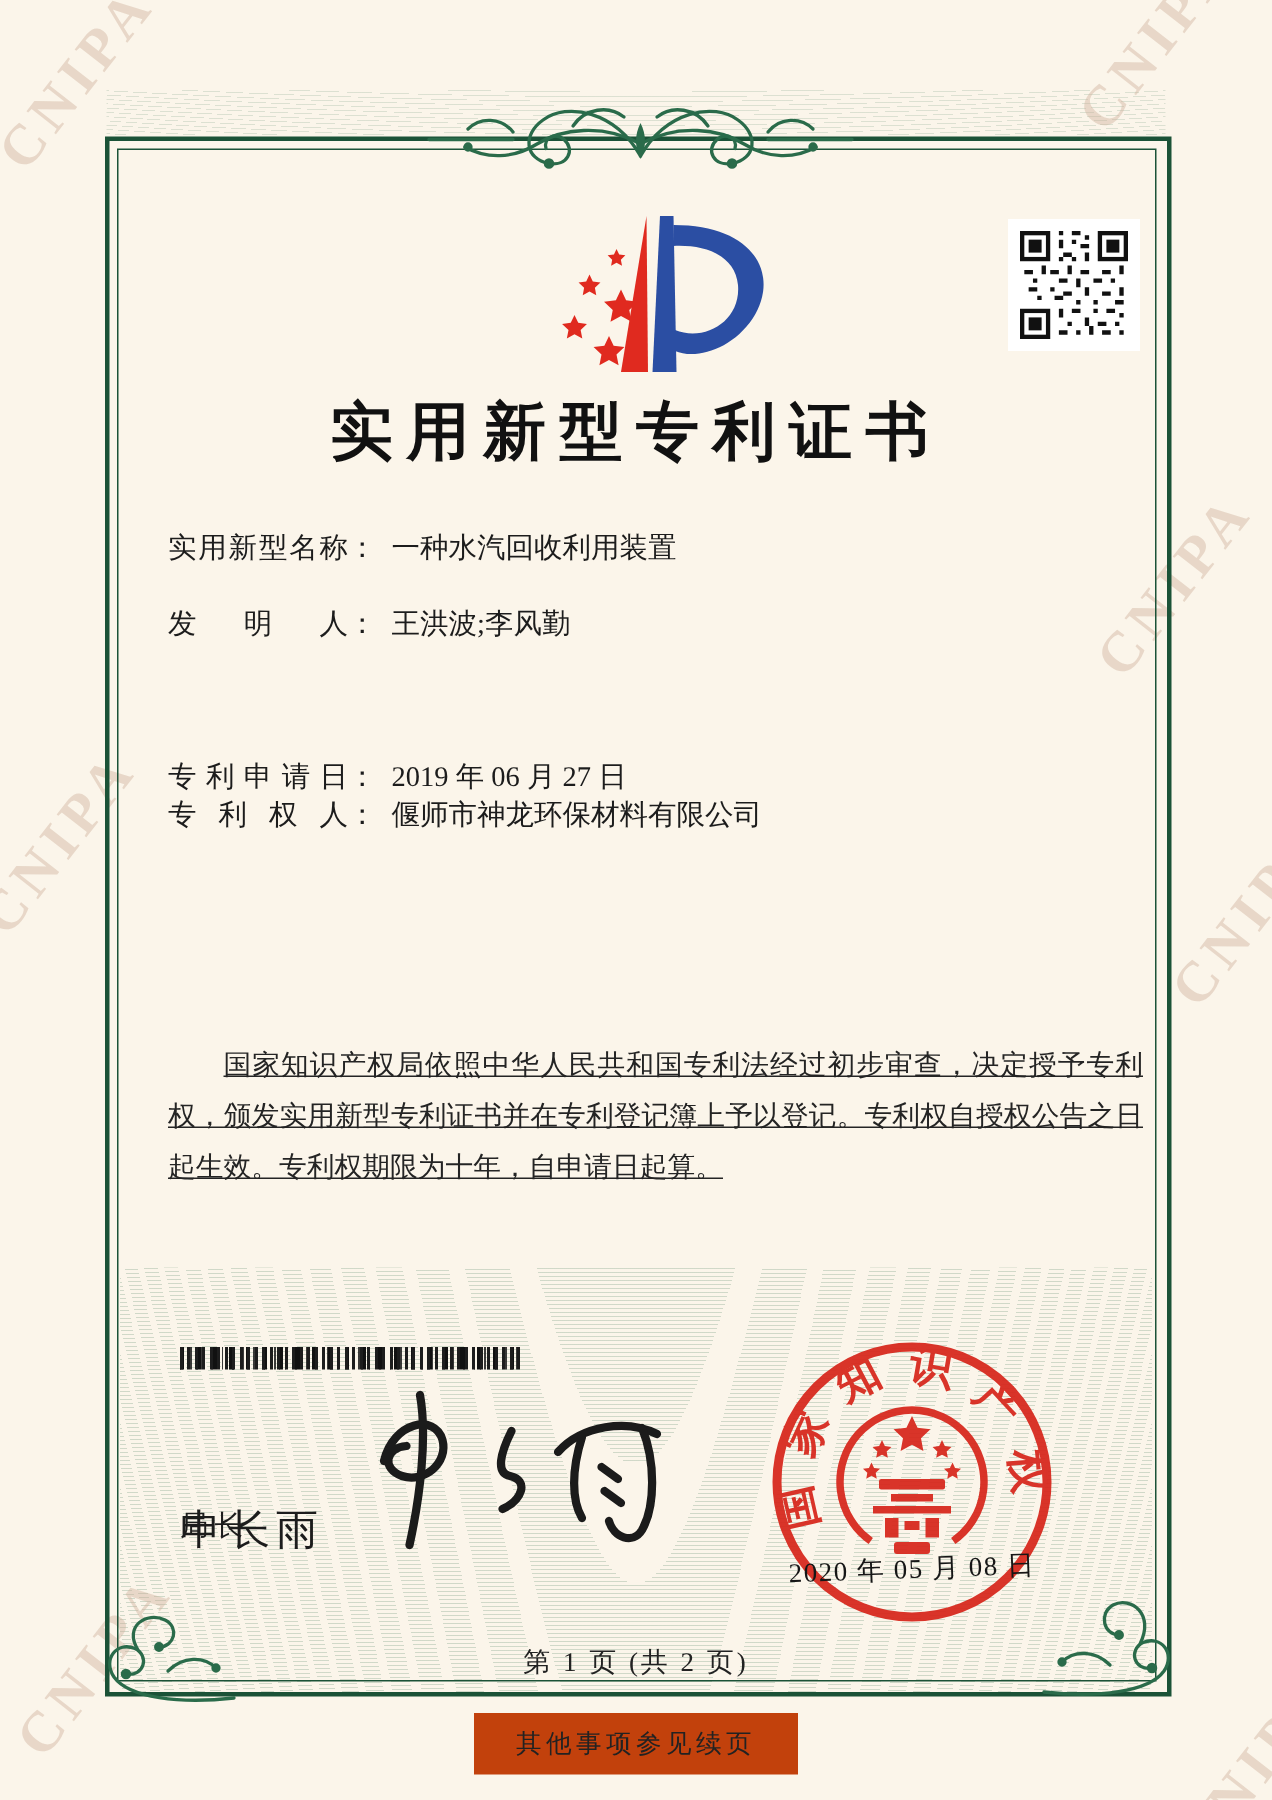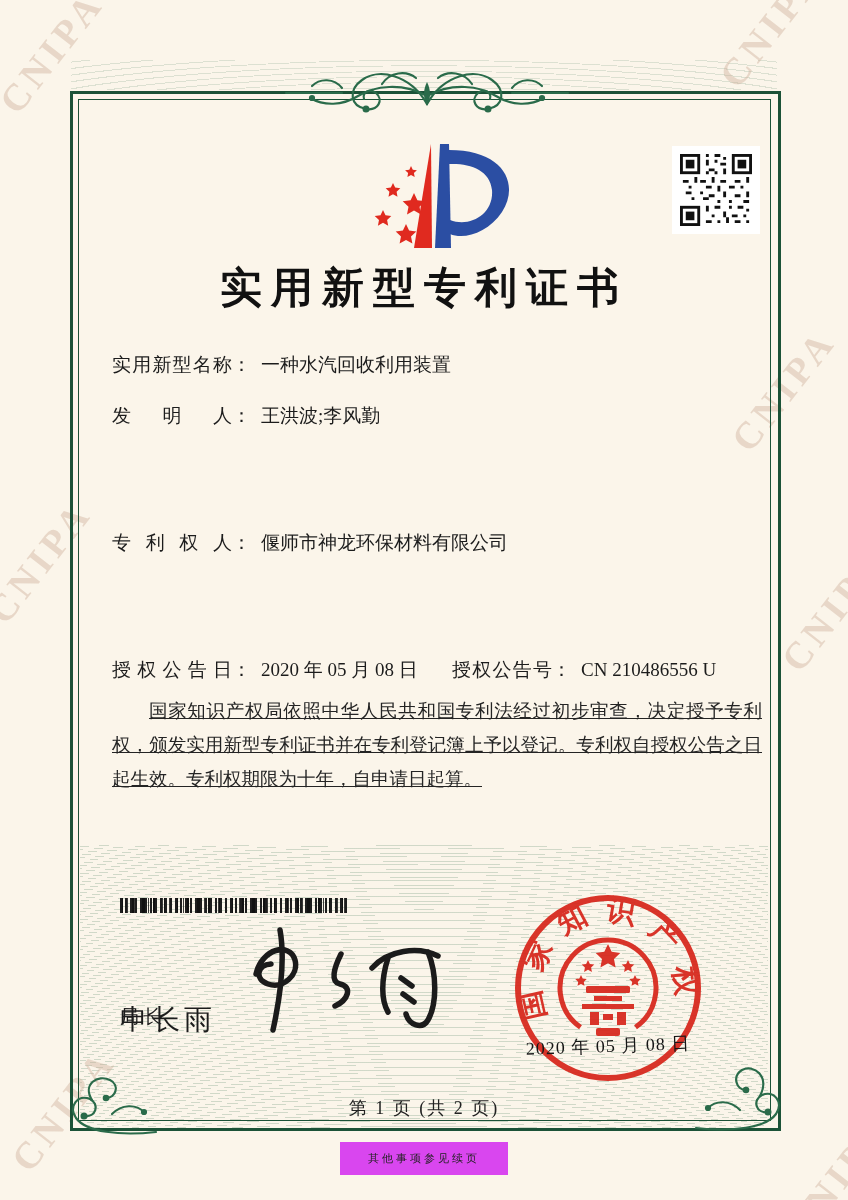--- a/index.html
+++ b/index.html
@@ -75,21 +75,21 @@
   .seal-date{
     position:absolute; left:508px; top:1034px; width:200px; text-align:center;
     font-size:18px; color:#161616; letter-spacing:1px; transform:rotate(-2deg);
   }
   .page-num{
     position:absolute; left:0; width:848px; top:1096px; text-align:center;
     font-size:18px; letter-spacing:2px; color:#222;
   }
   .continuation{
     position:absolute; left:50%; transform:translateX(-50%); top:1142px;
-    background:#d946ef; padding:9px 28px; font-size:11px; letter-spacing:3px;
+    background:#c2410c; padding:9px 28px; font-size:17px; letter-spacing:3px;
     color:#222; white-space:nowrap;
   }
   .ornament-top{ position:absolute; left:282px; top:62px; }
   .corner-bl{ position:absolute; left:56px; top:1074px; }
   .corner-br{ position:absolute; left:692px; top:1062px; transform:scaleX(-1); }
 </style>
 </head>
 <body>
 
 <div class="page">
@@ -194,28 +194,25 @@
   </div>
 
   <div class="title">实用新型专利证书</div>
 
   <div class="row" style="top:352px;">
     <span class="flabel">实用新型名称</span><span>：</span><span class="fvalue">一种水汽回收利用装置</span>
   </div>
   <div class="row" style="top:403px;">
     <span class="flabel">发明人</span><span>：</span><span class="fvalue">王洪波;李风勤</span>
   </div>
+  <div class="row" style="top:505px;">
+    <span class="flabel">专利申请日</span><span>：</span><span class="fvalue">2019 年 06 月 27 日</span>
+  </div>
   <div class="row" style="top:530px;">
     <span class="flabel">专利权人</span><span>：</span><span class="fvalue">偃师市神龙环保材料有限公司</span>
-  </div>
-  <div class="row" style="top:657px;">
-    <span class="flabel">授权公告日</span><span>：</span><span class="fvalue">2020 年 05 月 08 日</span>
-    <span class="pair2">
-      <span class="flabel">授权公告号</span><span>：</span><span class="fvalue">CN 210486556 U</span>
-    </span>
   </div>
 
   <div class="paras">
     <p>国家知识产权局依照中华人民共和国专利法经过初步审查，决定授予专利权，颁发实用新型专利证书并在专利登记簿上予以登记。专利权自授权公告之日起生效。专利权期限为十年，自申请日起算。</p>
   </div>
 
   <div class="barcode"></div>
 
   <div class="director-title">局长</div>
   <div class="director-name">申长雨</div>

